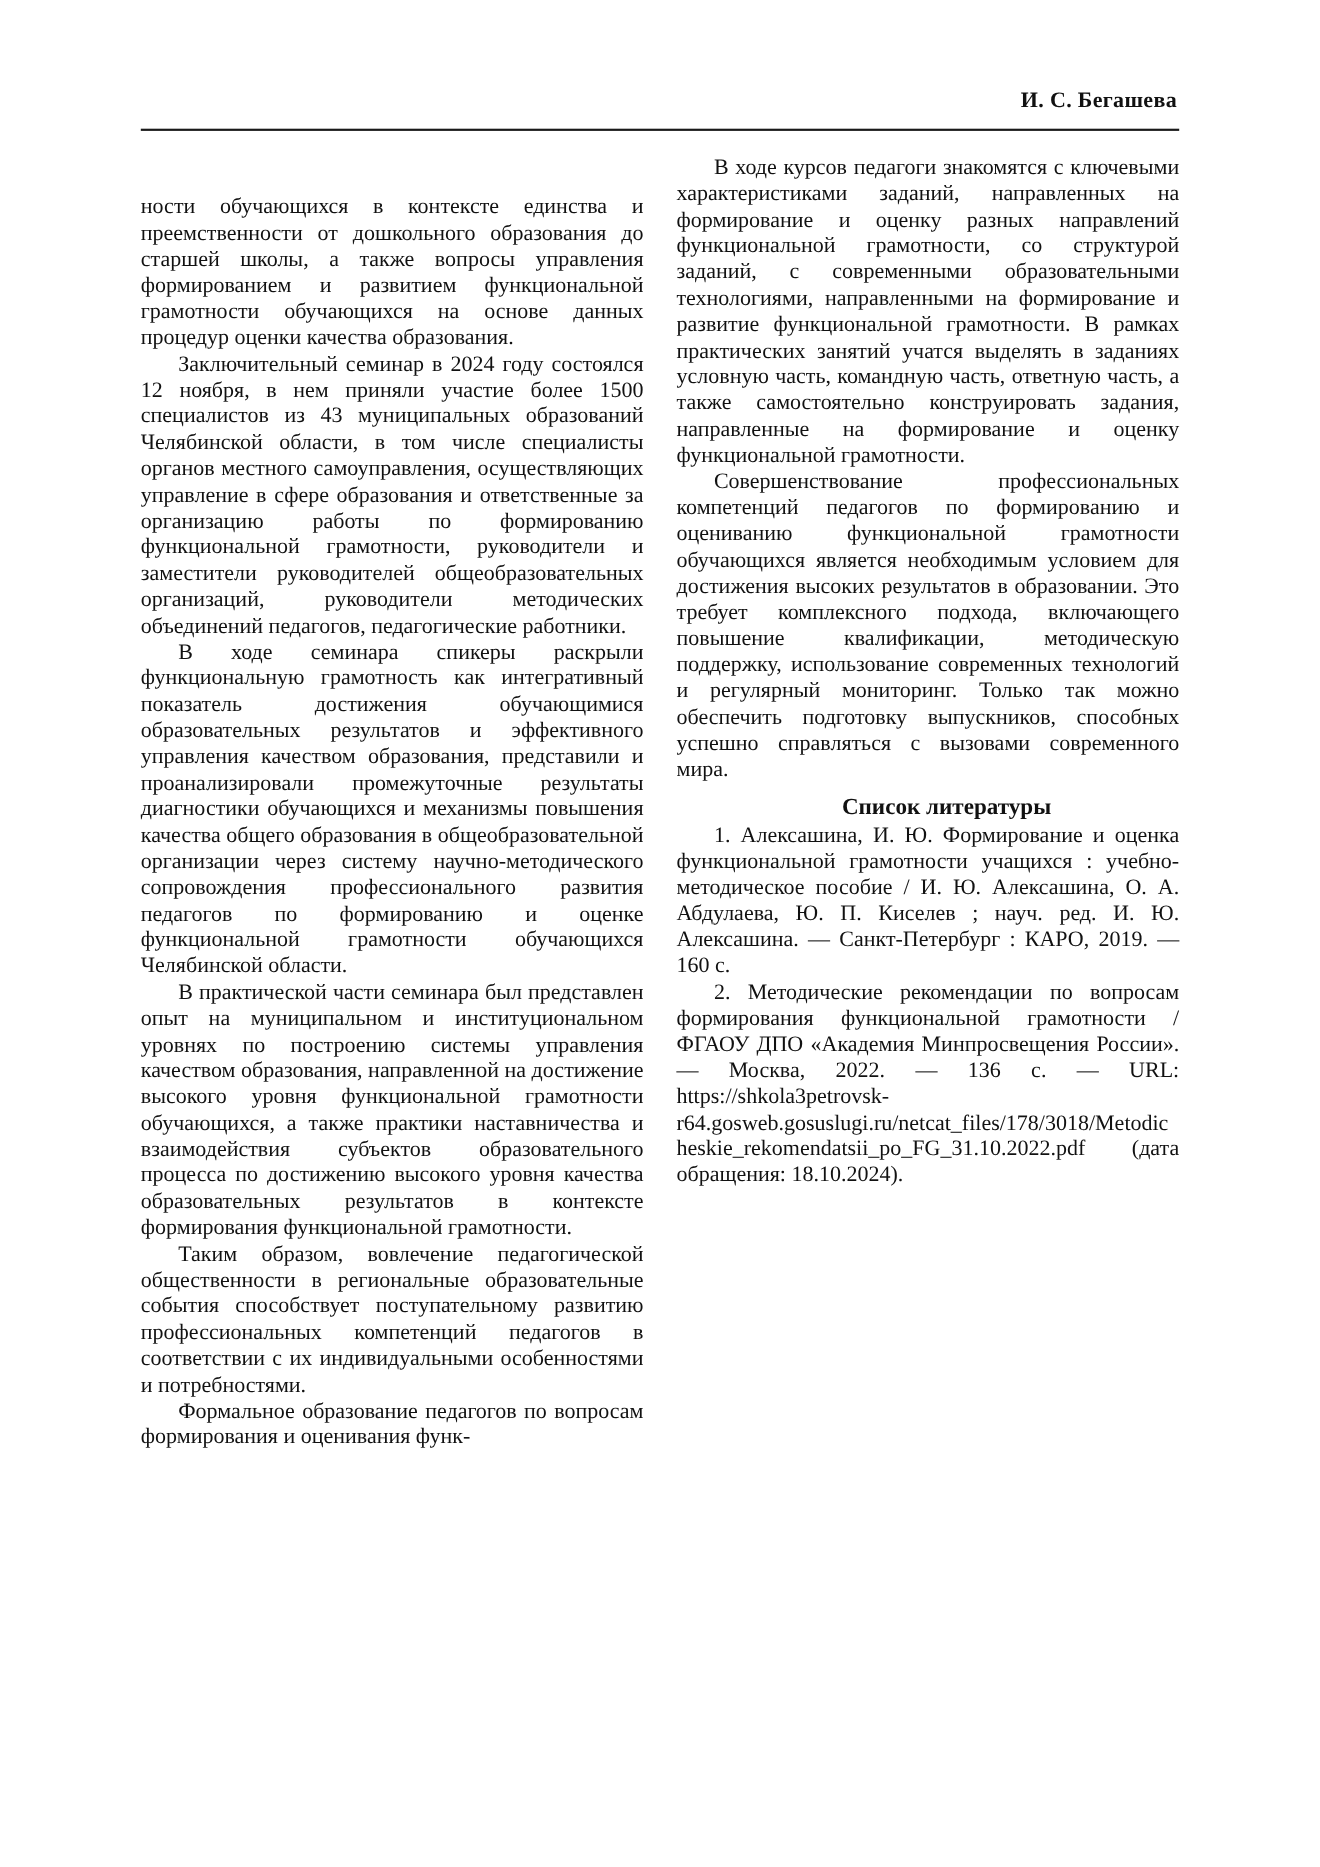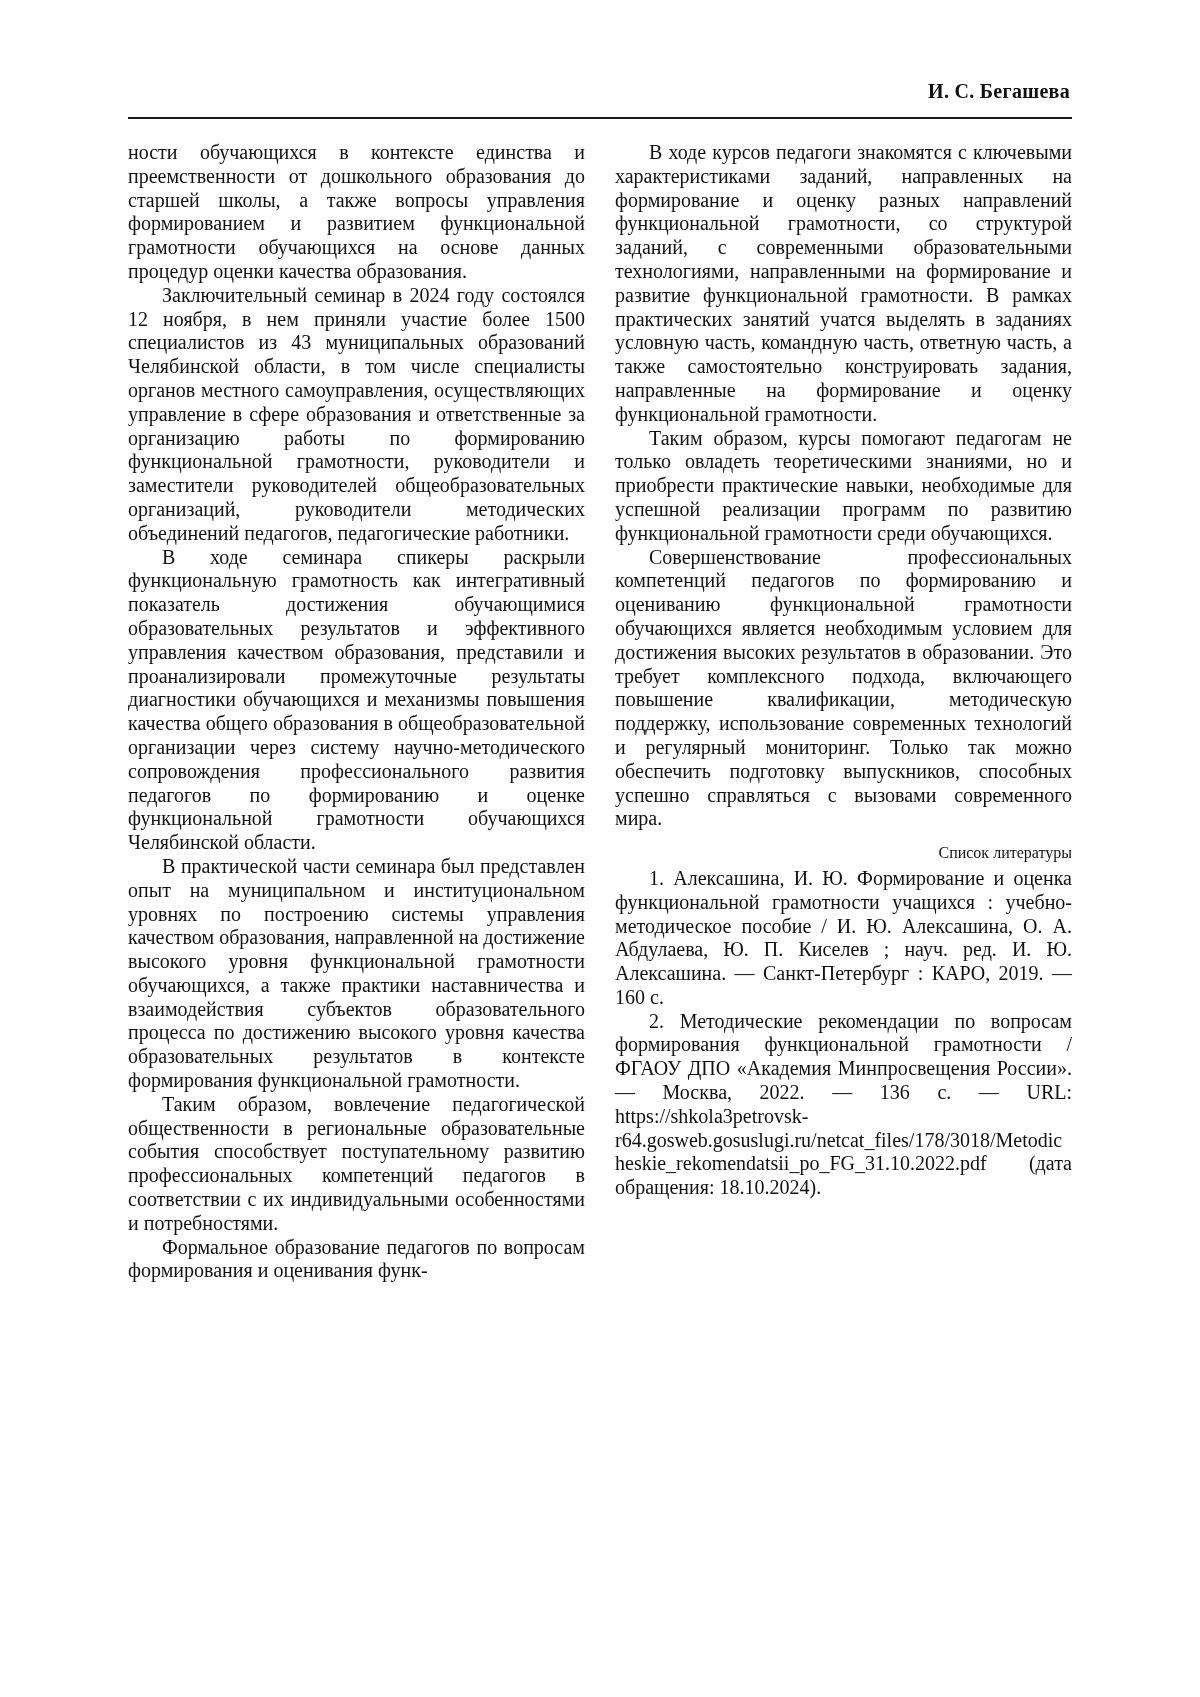--- a/index.html
+++ b/index.html
@@ -43,27 +43,28 @@
     line-height: 23.8px;
     text-align: justify;
     hyphens: auto;
     -webkit-hyphens: auto;
   }
   .col p {
     text-indent: 34px;
   }
   .col p.no-indent {
     text-indent: 0;
+    margin-top: 36px;
   }
   .ref-heading {
-    font-size: 16px;
+    font-size: 21px;
     line-height: 23.8px;
-    font-weight: normal;
+    font-weight: bold;
     text-indent: 34px;
-    text-align: right;
+    text-align: center;
     margin-top: 10px;
     margin-bottom: 2px;
   }
   .col p.ref {
     overflow-wrap: anywhere;
     word-break: break-word;
   }
   .page-footer {
     position: absolute;
     left: 120px;
@@ -100,21 +101,20 @@
       <p class="no-indent">ности обучающихся в контексте единства и преемственности от дошкольного образования до старшей школы, а также вопросы управления формированием и развитием функциональной грамотности обучающихся на основе данных процедур оценки качества образования.</p>
       <p>Заключительный семинар в 2024 году состоялся 12 ноября, в нем приняли участие более 1500 специалистов из 43 муниципальных образований Челябинской области, в том числе специалисты органов местного самоуправления, осуществляющих управление в сфере образования и ответственные за организацию работы по формированию функциональной грамотности, руководители и заместители руководителей общеобразовательных организаций, руководители методических объединений педагогов, педагогические работники.</p>
       <p>В ходе семинара спикеры раскрыли функциональную грамотность как интегративный показатель достижения обучающимися образовательных результатов и эффективного управления качеством образования, представили и проанализировали промежуточные результаты диагностики обучающихся и механизмы повышения качества общего образования в общеобразовательной организации через систему научно-методического сопровождения профессионального развития педагогов по формированию и оценке функциональной грамотности обучающихся Челябинской области.</p>
       <p>В практической части семинара был представлен опыт на муниципальном и институциональном уровнях по построению системы управления качеством образования, направленной на достижение высокого уровня функциональной грамотности обучающихся, а также практики наставничества и взаимодействия субъектов образовательного процесса по достижению высокого уровня качества образовательных результатов в контексте формирования функциональной грамотности.</p>
       <p>Таким образом, вовлечение педагогической общественности в региональные образовательные события способствует поступательному развитию профессиональных компетенций педагогов в соответствии с их индивидуальными особенностями и потребностями.</p>
       <p>Формальное образование педагогов по вопросам формирования и оценивания функ-</p>
     </section>
 
     <section class="col">
       <p>В ходе курсов педагоги знакомятся с ключевыми характеристиками заданий, направленных на формирование и оценку разных направлений функциональной грамотности, со структурой заданий, с современными образовательными технологиями, направленными на формирование и развитие функциональной грамотности. В рамках практических занятий учатся выделять в заданиях условную часть, командную часть, ответную часть, а также самостоятельно конструировать задания, направленные на формирование и оценку функциональной грамотности.</p>
-      <p>Таким образом, курсы помогают педагогам не только овладеть теоретическими знаниями, но и приобрести практические навыки, необходимые для успешной реализации программ по развитию функциональной грамотности среди обучающихся.</p>
       <p>Совершенствование профессиональных компетенций педагогов по формированию и оцениванию функциональной грамотности обучающихся является необходимым условием для достижения высоких результатов в образовании. Это требует комплексного подхода, включающего повышение квалификации, методическую поддержку, использование современных технологий и регулярный мониторинг. Только так можно обеспечить подготовку выпускников, способных успешно справляться с вызовами современного мира.</p>
 
       <h2 class="ref-heading">Список литературы</h2>
 
       <p class="ref">1. Алексашина, И. Ю. Формирование и оценка функциональной грамотности учащихся : учебно-методическое пособие / И. Ю. Алексашина, О. А. Абдулаева, Ю. П. Киселев ; науч. ред. И. Ю. Алексашина. — Санкт-Петербург : КАРО, 2019. — 160 с.</p>
       <p class="ref">2. Методические рекомендации по вопросам формирования функциональной грамотности / ФГАОУ ДПО «Академия Минпросвещения России». — Москва, 2022. — 136 с. — URL: https://shkola3petrovsk-r64.gosweb.gosuslugi.ru/netcat_files/178/3018/Metodicheskie_rekomendatsii_po_FG_31.10.2022.pdf (дата обращения: 18.10.2024).</p>
     </section>
 
   </main>
 

